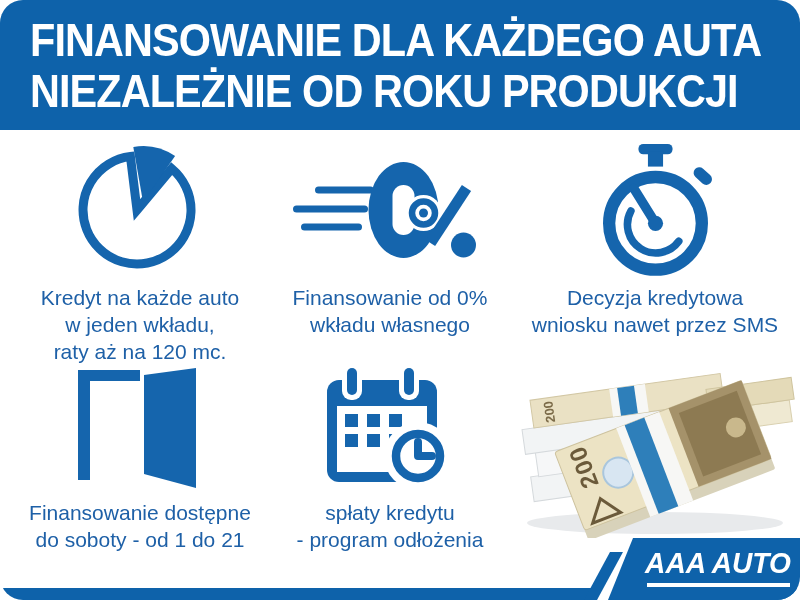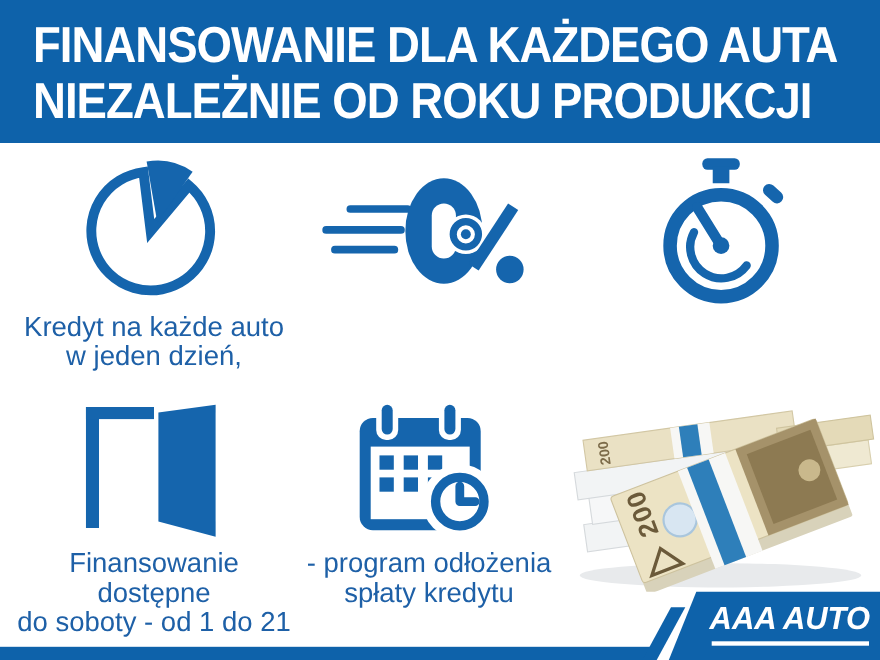--- a/index.html
+++ b/index.html
@@ -1,38 +1,39 @@
 <!DOCTYPE html>
 <html style="--brand-blue: #0e62aa; --icon-blue: #1565ad; --text-blue: #1e60a7; --band-blue: #2e7fba; --note-cream: #ece3c4; --note-brown: #6b5a3a; --background: #ffffff;"><head>
 <meta charset="utf-8">
 <style>
   html,body{margin:0;padding:0;background:#fff;}
   .page{
     position:relative;width:800px;height:600px;overflow:hidden;
     background:var(--background,#fff);
     font-family:"Liberation Sans",sans-serif;
+    border-radius:23px;
   }
   
   .header{
     position:absolute;left:0;top:0;width:800px;height:130px;
     background:var(--brand-blue);
   }
   .h-line{
     position:absolute;left:30px;color:#fff;font-weight:bold;
     font-size:46px;line-height:46px;letter-spacing:-1px;white-space:nowrap;
     transform:scaleX(.90);transform-origin:left center;
   }
   .h-line.l1{top:17px;}
   .h-line.l2{top:68px;}
   
   .cell{position:absolute;text-align:center;}
   .icon-box{display:flex;align-items:center;justify-content:center;}
   .row1 .icon-box{height:140px;}
   .row2 .icon-box{height:135px;}
-  .cap{margin:2px 0 0 0;font-size:25px;line-height:27px;color:var(--text-blue);}
+  .cap{margin:2px 0 0 0;font-size:21px;line-height:27px;color:var(--text-blue);}
   .cap span{display:block;}
   .c1{left:10px;top:142px;width:260px;}
   .c2{left:262px;top:142px;width:256px;}
   .c3{left:512px;top:142px;width:286px;}
   .c4{left:10px;top:362px;width:260px;text-align:center;}
   .c5{left:262px;top:362px;width:256px;}
   .money-cell{position:absolute;left:505px;top:360px;width:292px;height:178px;}
   
   .fi{fill:var(--icon-blue);}
   .si{stroke:var(--icon-blue);fill:none;}
@@ -64,58 +65,65 @@
 
   <div class="cell row1 c1">
     <div class="icon-box">
       <svg width="150" height="140" viewBox="0 0 150 140">
         <path class="si" stroke-width="9" stroke-linejoin="miter" d="M 72 68 L 106.7 26.6 A 54 54 0 1 1 65.4 14.4 Z"></path>
         <path class="fi" d="M 78 60 L 110.1 14.1 A 56 56 0 0 0 68.3 4.9 Z"></path>
       </svg>
     </div>
     <p class="cap">
       <span>Kredyt na każde auto</span>
-      <span>w jeden dzień,</span>
+      <span>w jeden wkładu,</span>
+      <span>raty aż na 120 mc.</span>
     </p>
   </div>
 
   <div class="cell row1 c2">
     <div class="icon-box">
       <svg width="205" height="110" viewBox="0 0 200 110">
         <g class="si" stroke-width="7" stroke-linecap="round">
           <line x1="28" y1="33" x2="80" y2="33"></line>
           <line x1="6" y1="52" x2="74" y2="52"></line>
           <line x1="14" y1="70" x2="68" y2="70"></line>
         </g>
         <ellipse class="fi" cx="113" cy="53" rx="35" ry="48"></ellipse>
         <rect class="fw" x="102" y="28" width="22" height="50" rx="11"></rect>
         <circle class="fw" cx="133" cy="56" r="18"></circle>
         <circle cx="133" cy="56" r="11.5" fill="#fff" stroke="var(--icon-blue)" stroke-width="6.5"></circle>
         <circle class="fi" cx="133" cy="56" r="4.5"></circle>
         <line x1="176" y1="31" x2="140" y2="86" stroke="var(--icon-blue)" stroke-width="11"></line>
         <circle class="fi" cx="173" cy="88" r="12.5"></circle>
       </svg>
     </div>
+    <p class="cap">
+      <span>Finansowanie od 0%</span>
+      <span>wkładu własnego</span>
+    </p>
   </div>
 
   <div class="cell row1 c3">
     <div class="icon-box">
       <svg width="133" height="140" viewBox="0 0 140 148">
         <rect class="fi" x="52" y="2" width="36" height="11" rx="5"></rect>
         <rect class="fi" x="62" y="10" width="16" height="16"></rect>
         <g transform="translate(120,36) rotate(42)">
           <rect class="fi" x="-11" y="-6" width="22" height="12" rx="6"></rect>
         </g>
         <circle class="si" cx="70" cy="86" r="49" stroke-width="13"></circle>
         <path class="si" stroke-width="8" stroke-linecap="round" d="M 44 73 A 30 30 0 0 0 94.6 105"></path>
         <line x1="70" y1="86" x2="47" y2="49" stroke="var(--icon-blue)" stroke-width="10" stroke-linecap="round"></line>
         <circle class="fi" cx="70" cy="86" r="8"></circle>
       </svg>
     </div>
     <p class="cap">
+      <span>Decyzja kredytowa</span>
+      <span>wniosku nawet przez SMS</span>
     </p>
   </div>
 
   <div class="cell row2 c4">
     <div class="icon-box">
       <svg width="125" height="125" viewBox="0 0 125 125">
         <rect class="fi" x="0" y="3" width="12" height="110"></rect>
         <rect class="fi" x="0" y="3" width="62" height="11"></rect>
         <polygon class="fi" points="66,8 118,1 118,121 66,107"></polygon>
       </svg>
@@ -142,22 +150,22 @@
           <rect x="22" y="70" width="13" height="13"></rect>
           <rect x="44" y="70" width="13" height="13"></rect>
           <rect x="66" y="70" width="13" height="13"></rect>
         </g>
         <circle class="fw" cx="95" cy="92" r="34"></circle>
         <circle cx="95" cy="92" r="22" fill="#fff" stroke="var(--icon-blue)" stroke-width="8.5"></circle>
         <path d="M 95 78 L 95 92 L 109 92" fill="none" stroke="var(--icon-blue)" stroke-width="8" stroke-linecap="round" stroke-linejoin="round"></path>
       </svg>
     </div>
     <p class="cap">
+      <span>spłaty kredytu</span>
       <span>- program odłożenia</span>
-      <span>spłaty kredytu</span>
     </p>
   </div>
 
   <div class="money-cell">
     <svg width="292" height="178" viewBox="0 0 292 178">
       <ellipse cx="150" cy="163" rx="128" ry="11" fill="#e8eaec"></ellipse>
       <g transform="translate(12,34) rotate(-8)">
         <rect x="2" y="84" width="192" height="25" fill="#f2f4f5" stroke="#d5d9dc"></rect>
         <rect x="10" y="60" width="192" height="25" fill="#f6f7f8" stroke="#d5d9dc"></rect>
         <rect x="0" y="36" width="192" height="25" fill="#f2f4f5" stroke="#d5d9dc"></rect>

